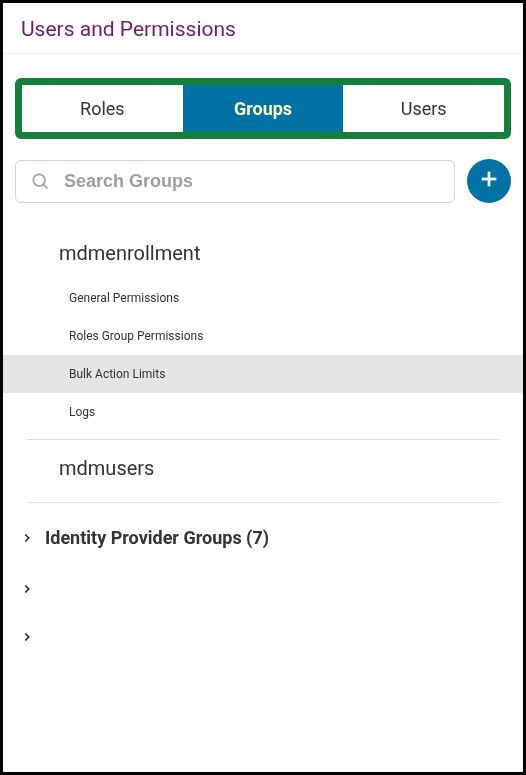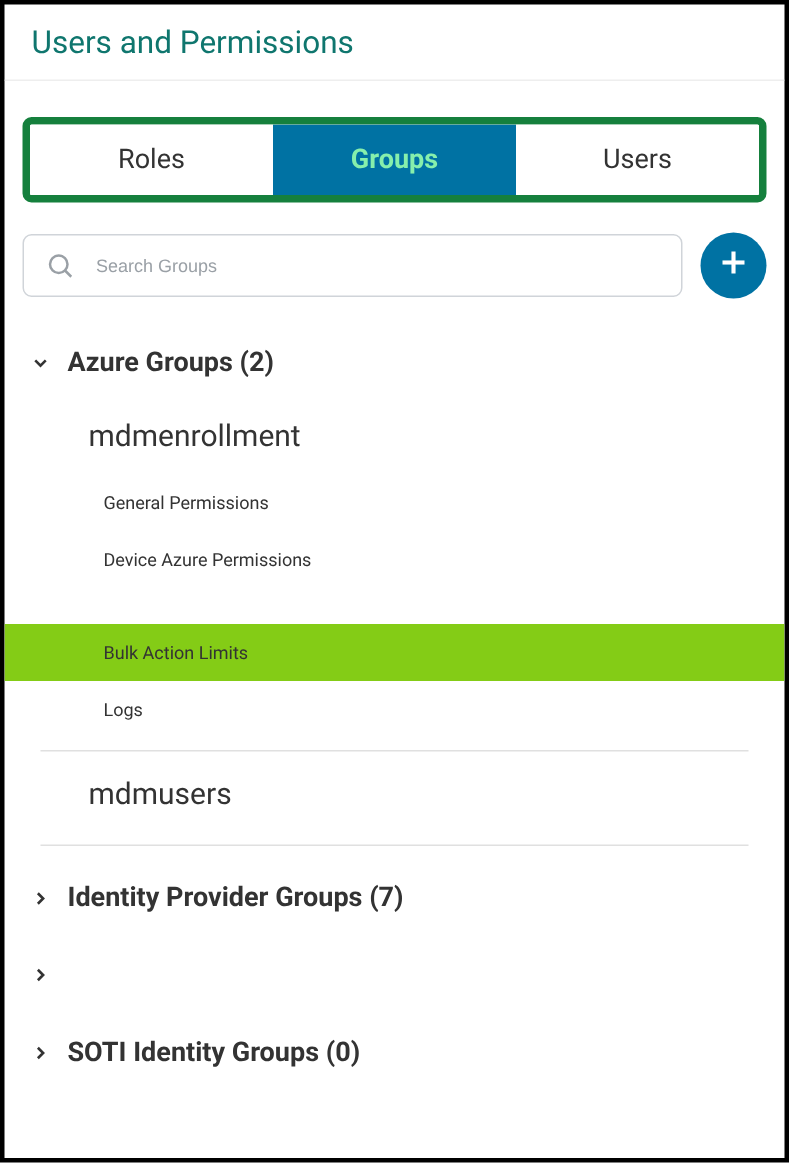--- a/index.html
+++ b/index.html
@@ -8,44 +8,44 @@
       width: 526px;
       height: 775px;
       border: 3px solid #000;
       background: #fff;
       color: #333;
       overflow: hidden;
     }
     .header {
       padding: 14px 18px 12px;
       font-size: 21px;
-      color: #0f766e;
+      color: #701a75;
       border-bottom: 1px solid #eee;
     }
     .tabs-wrap {
       padding: 24px 12px 14px;
     }
     .tabs {
       display: flex;
-      border: 5px solid #15803d;
+      border: 7px solid #15803d;
       border-radius: 6px;
       overflow: hidden;
     }
     .tab {
       flex: 1;
       text-align: center;
       padding: 13px 0;
       font-size: 18px;
       cursor: pointer;
       background: #fff;
       color: #333;
     }
     .tab.active {
       background: #0072a3;
-      color: #86efac;
+      color: #fef9c3;
       font-weight: 700;
     }
     .search-row {
       display: flex;
       align-items: center;
       padding: 6px 12px 18px;
       gap: 12px;
     }
     .search-box {
       flex: 1;
@@ -57,24 +57,25 @@
       color: #9aa0a6;
     }
     .search-icon {
       margin-right: 14px;
       color: #9aa0a6;
       display: flex;
     }
     .search-input {
       border: none;
       outline: none;
-      font-size: 12px;
+      font-size: 18px;
       color: #0369a1;
       width: 100%;
       background: transparent;
+      font-weight: bold;
     }
     .search-input::placeholder { color: #9aa0a6; }
     .add-btn {
       width: 44px;
       height: 44px;
       border-radius: 50%;
       background: #0072a3;
       display: flex;
       align-items: center;
       justify-content: center;
@@ -100,22 +101,21 @@
       font-weight: 400;
       cursor: pointer;
     }
     .sub-items { }
     .sub-item {
       padding: 12px 0 12px 66px;
       font-size: 12px;
       cursor: pointer;
     }
     .sub-item.selected {
-      background: #84cc16;
-      margin-top: 24px;
+      background: #e5e5e5;
     }
     .divider {
       border-top: 1px solid #e0e0e0;
       margin: 8px 24px 0;
     }
     .tree-sect-spaced { margin-top: 14px; text-align: right; }
   </style>
 </head>
 <body>
 
@@ -144,34 +144,26 @@
       <svg width="22" height="22" viewBox="0 0 24 24" stroke="#fff" stroke-width="3" fill="none">
         <line x1="12" y1="4" x2="12" y2="20"></line>
         <line x1="4" y1="12" x2="20" y2="12"></line>
       </svg>
     </span>
   </div>
 </div>
 
 <div class="tree">
 
-  <div class="tree-sect">
-    <span class="chev">
-      <svg width="14" height="14" viewBox="0 0 24 24" fill="none" stroke="#333" stroke-width="3">
-        <polyline points="6 9 12 15 18 9"></polyline>
-      </svg>
-    </span>
-    <span>Azure Groups (2)</span>
-  </div>
 
   <div class="sub-group">mdmenrollment</div>
 
   <div class="sub-items">
     <div class="sub-item">General Permissions</div>
-    <div class="sub-item">Device Azure Permissions</div>
+    <div class="sub-item">Roles Group Permissions</div>
     <div class="sub-item selected">Bulk Action Limits</div>
     <div class="sub-item">Logs</div>
   </div>
 
   <div class="divider"></div>
 
   <div class="sub-group">mdmusers</div>
 
   <div class="divider"></div>
 
@@ -191,16 +183,15 @@
       </svg>
     </span>
   </div>
 
   <div class="tree-sect tree-sect-spaced">
     <span class="chev">
       <svg width="14" height="14" viewBox="0 0 24 24" fill="none" stroke="#333" stroke-width="3">
         <polyline points="9 6 15 12 9 18"></polyline>
       </svg>
     </span>
-    <span>SOTI Identity Groups (0)</span>
   </div>
 
 </div>
 
 </body></html>

